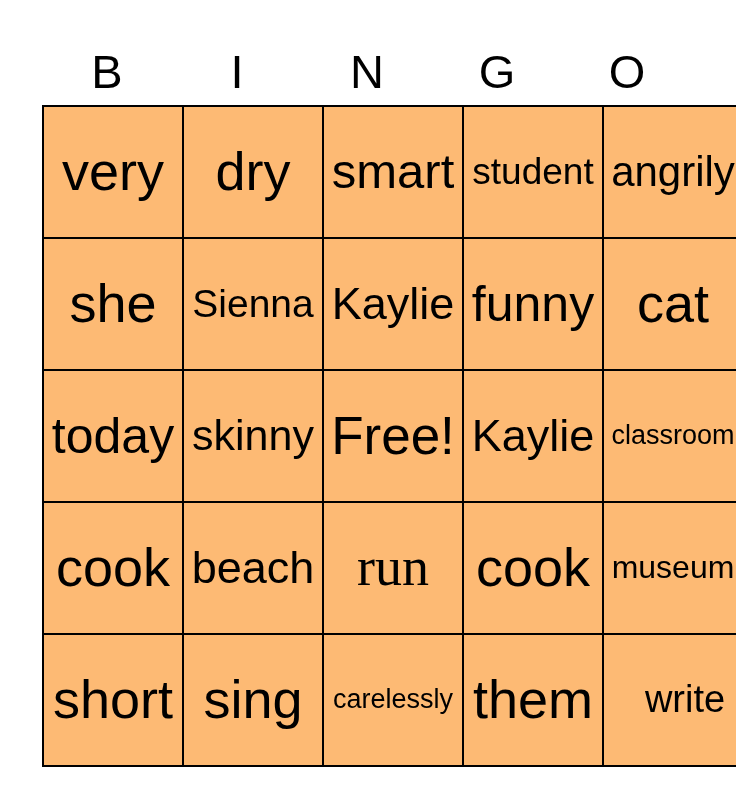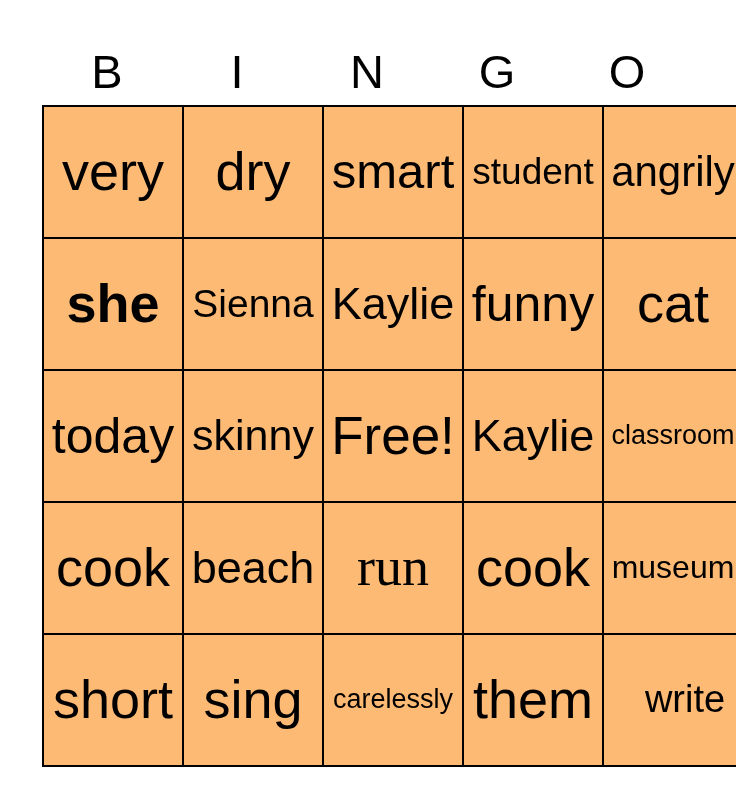--- a/index.html
+++ b/index.html
@@ -71,21 +71,21 @@
   <table class="bingo-grid">
     <tbody>
         <tr>
           <td><span style="font-size: 54px;">very</span></td>
           <td><span style="font-size: 54px;">dry</span></td>
           <td><span style="font-size: 49px;">smart</span></td>
           <td><span style="font-size: 37px;">student</span></td>
           <td><span style="font-size: 42px;">angrily</span></td>
         </tr>
         <tr>
-          <td><span style="font-size: 54px; font-weight: bold;">she</span></td>
+          <td><span style="font-size: 54px;">she</span></td>
           <td><span style="font-size: 39px;">Sienna</span></td>
           <td><span style="font-size: 45px;">Kaylie</span></td>
           <td><span style="font-size: 50px;">funny</span></td>
           <td><span style="font-size: 54px;">cat</span></td>
         </tr>
         <tr>
           <td><span style="font-size: 50px;">today</span></td>
           <td><span style="font-size: 43px;">skinny</span></td>
           <td><span style="font-size: 53px;">Free!</span></td>
           <td><span style="font-size: 45px;">Kaylie</span></td>

